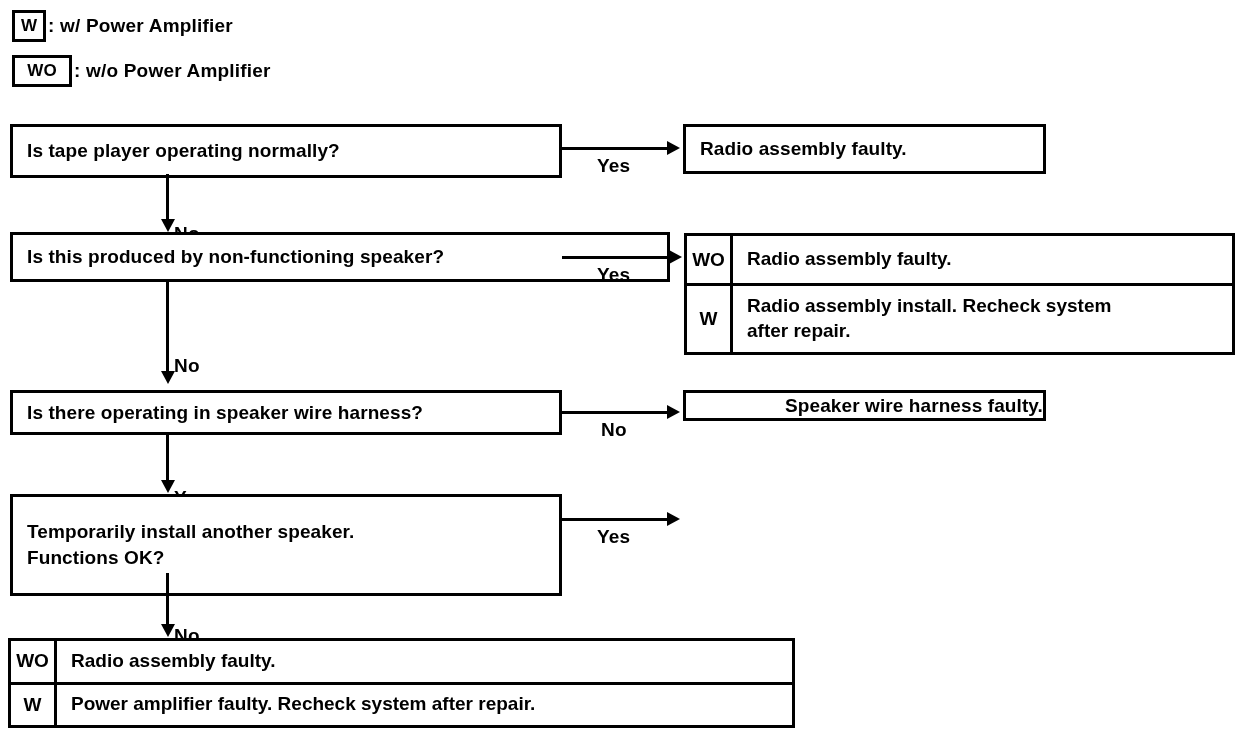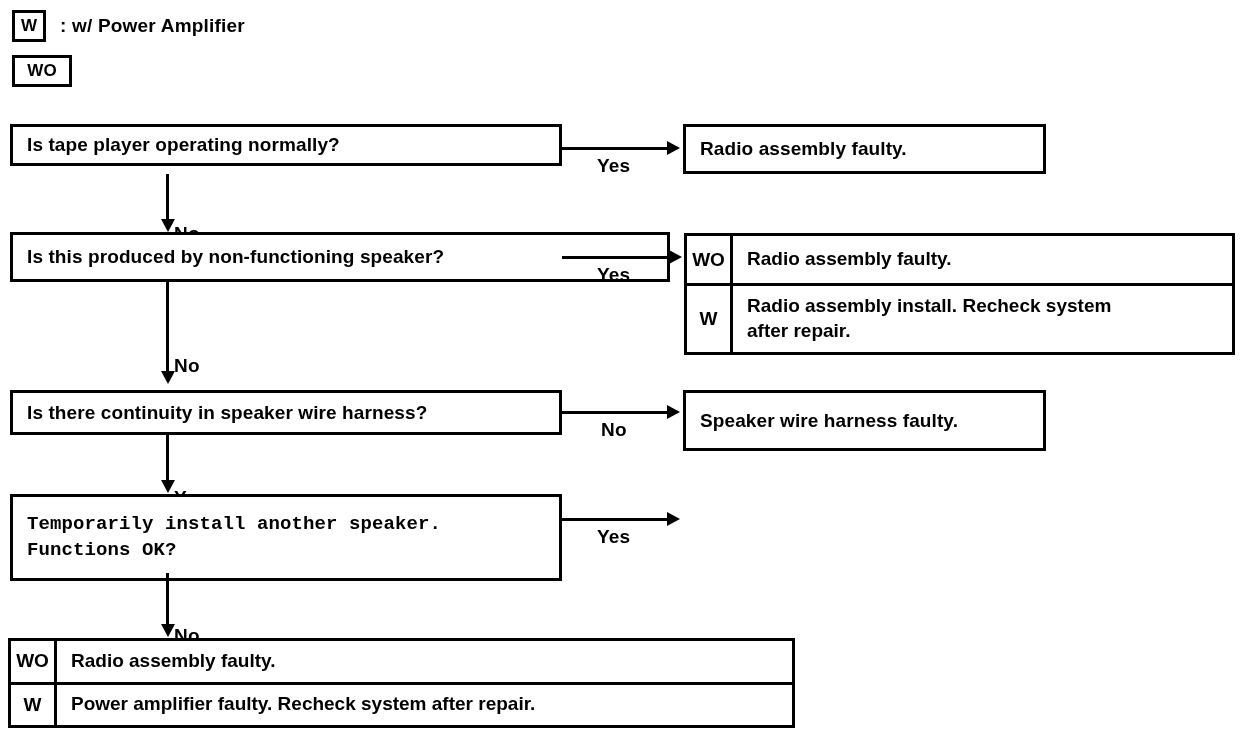--- a/index.html
+++ b/index.html
@@ -31,21 +31,21 @@
     font-weight: bold;
     font-size: 17px;
     line-height: 1;
     text-align: center;
     padding: 4px 4px 5px 4px;
     box-sizing: border-box;
   }
   .legend-text {
     font-size: 19px;
     font-weight: bold;
-    margin-left: 14px;
+    margin-left: 2px;
     white-space: nowrap;
     letter-spacing: 0.2px;
   }
 
   
   .box {
     position: absolute;
     border: 3px solid #000;
     background: #fff;
     box-sizing: border-box;
@@ -142,23 +142,24 @@
 
 <div id="canvas">
 
   <div class="legend-row" style="left:12px; top:10px;">
     <div class="legend-tag" style="width:34px;">W</div>
     <div class="legend-text">: w/ Power Amplifier</div>
   </div>
 
   <div class="legend-row" style="left:12px; top:55px;">
     <div class="legend-tag" style="width:60px;">WO</div>
-  </div>
-
-  <div class="box" style="left:10px; top:124px; width:552px; height:42px;">
+    <div class="legend-text">: w/o Power Amplifier</div>
+  </div>
+
+  <div class="box" style="left:10px; top:124px; width:552px; height:54px;">
     <div class="box-text">Is tape player operating normally?</div>
   </div>
 
   <div class="hline" style="left:562px; top:147px; width:108px;"></div>
   <div class="arrow-right" style="left:667px; top:141px;"></div>
   <div class="edge-label" style="left:597px; top:120px;">Yes</div>
 
   <div class="box" style="left:683px; top:124px; width:363px; height:50px;">
     <div class="box-text">Radio assembly faulty.</div>
   </div>
@@ -185,36 +186,36 @@
       <div class="split-body">Radio assembly install. Recheck system
 after repair.</div>
     </div>
   </div>
 
   <div class="vline" style="left:166px; top:282px; height:90px;"></div>
   <div class="arrow-down" style="left:161px; top:371px;"></div>
   <div class="edge-label" style="left:174px; top:320px;">No</div>
 
   <div class="box" style="left:10px; top:390px; width:552px; height:45px;">
-    <div class="box-text">Is there continuity in speaker wire harness?</div>
+    <div class="box-text">Is there operating in speaker wire harness?</div>
   </div>
 
   <div class="hline" style="left:562px; top:411px; width:108px;"></div>
   <div class="arrow-right" style="left:667px; top:405px;"></div>
   <div class="edge-label" style="left:601px; top:384px;">No</div>
 
-  <div class="box" style="left:683px; top:390px; width:363px; height:61px;">
+  <div class="box" style="left:683px; top:390px; width:363px; height:31px;justify-content:flex-end;">
     <div class="box-text">Speaker wire harness faulty.</div>
   </div>
 
   <div class="vline" style="left:166px; top:435px; height:46px;"></div>
   <div class="arrow-down" style="left:161px; top:480px;"></div>
   <div class="edge-label" style="left:174px; top:452px;">Yes</div>
 
-  <div class="box" style="left:10px; top:494px; width:552px; height:87px;font-family:Liberation Mono, monospace;">
+  <div class="box" style="left:10px; top:494px; width:552px; height:102px;">
     <div class="box-text">Temporarily install another speaker.
 Functions OK?</div>
   </div>
 
   <div class="hline" style="left:562px; top:518px; width:108px;"></div>
   <div class="arrow-right" style="left:667px; top:512px;"></div>
   <div class="edge-label" style="left:597px; top:491px;">Yes</div>
 
 
   <div class="vline" style="left:166px; top:573px; height:52px;"></div>

